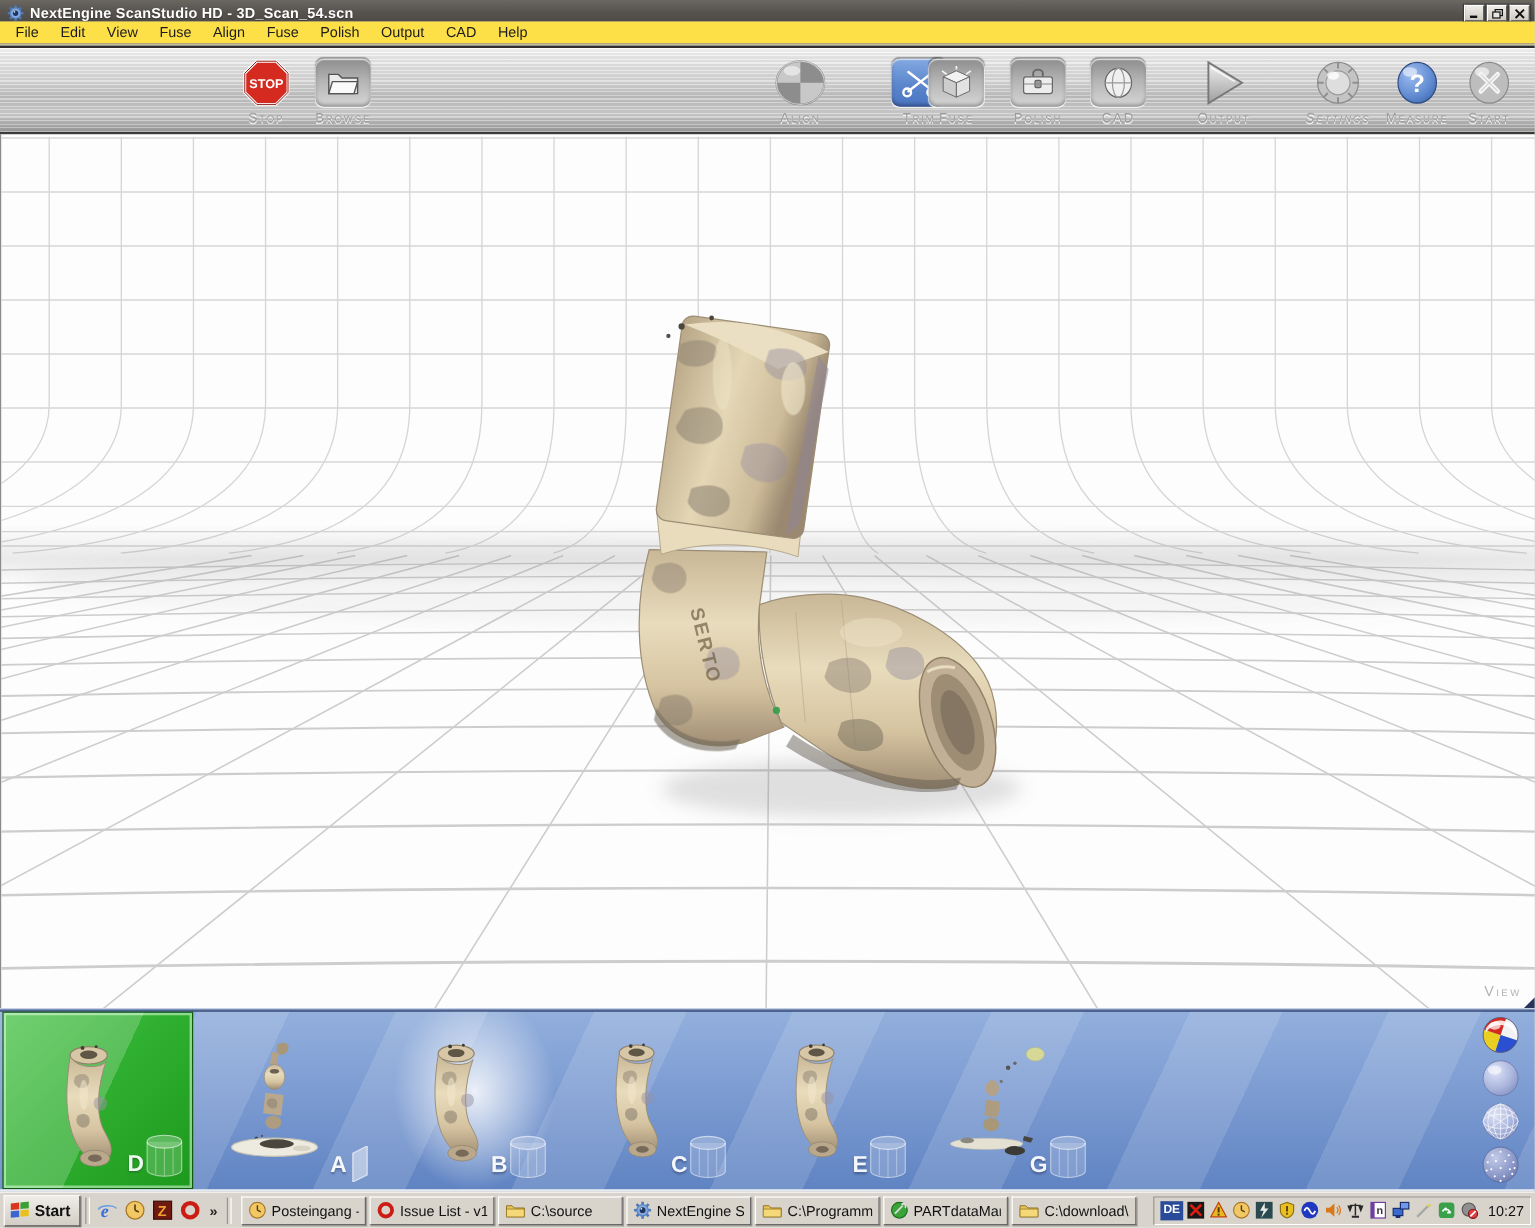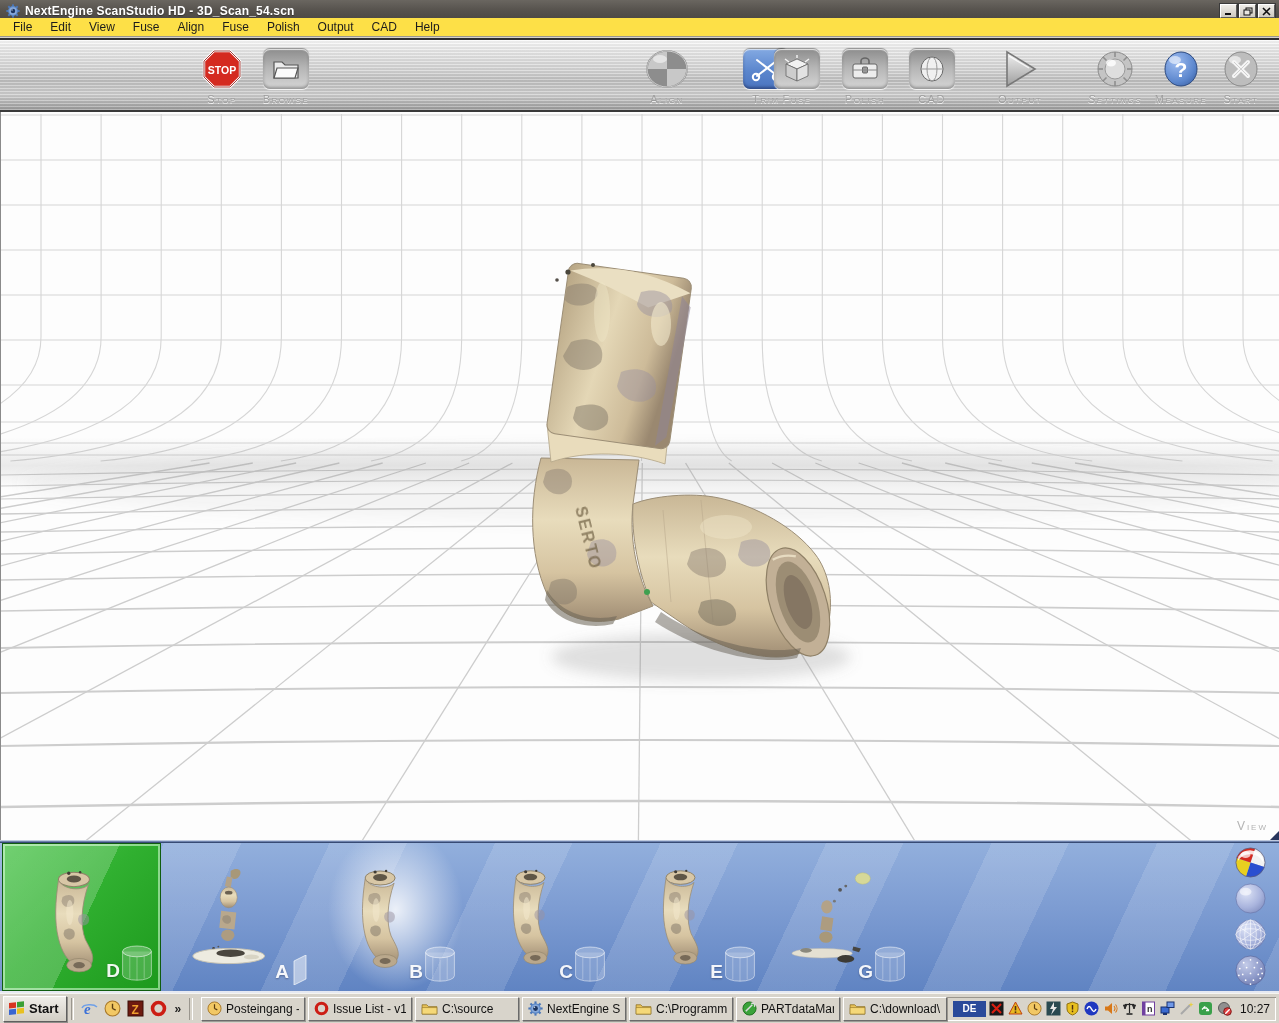--- a/index.html
+++ b/index.html
@@ -85,21 +85,21 @@
   .ql{display:flex;align-items:center;gap:5px;padding:0 2px;}
   .ql-ico{width:18px;height:18px;display:flex;align-items:center;justify-content:center;cursor:pointer;}
   .chev{font-size:12px;font-weight:bold;color:#222;padding:0 2px;cursor:pointer;}
   .tasks{display:flex;gap:3px;margin-left:4px;flex:0 0 auto;}
   .task-btn{width:104px;height:24px;display:flex;align-items:center;gap:4px;padding:0 5px;box-sizing:border-box;
     background:#d8d4cb;border:1px solid;border-color:#fff #6a6a6a #6a6a6a #fff;
     box-shadow:1px 1px 0 rgba(70,70,70,.4);font-size:12px;color:#111;cursor:pointer;}
   .task-btn span{white-space:nowrap;overflow:hidden;flex:1;}
   .tray{margin-left:auto;margin-right:3px;height:24px;display:flex;align-items:center;gap:3px;padding:0 6px;
     box-shadow:inset 1px 1px 0 #9a968e,inset -1px -1px 0 #fff;}
-  .lang-badge{width:33px;height:16px;background:#2a4a9a;color:#fff;font-size:10px;font-weight:bold;
+  .lang-badge{width:19px;height:16px;background:#2a4a9a;color:#fff;font-size:10px;font-weight:bold;
     display:flex;align-items:center;justify-content:center;cursor:pointer;}
   .tray-ico{width:16px;height:16px;display:flex;align-items:center;justify-content:center;cursor:pointer;}
   .clock{font-size:12px;color:#111;margin-left:4px;white-space:nowrap;}
   .hidden-defs{position:absolute;width:0;height:0;overflow:hidden;}
 </style>
 </head>
 <body>
 
 <svg class="hidden-defs" aria-hidden="true">
   <defs>

